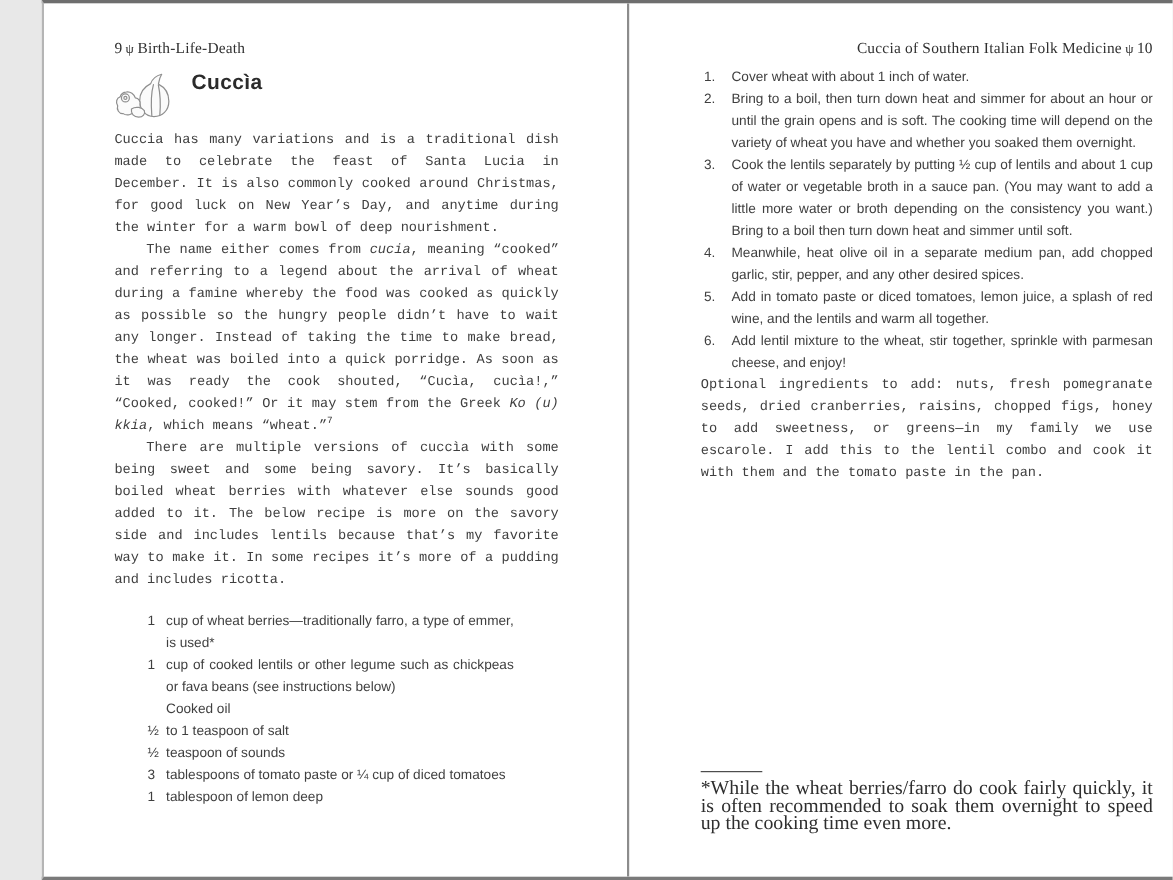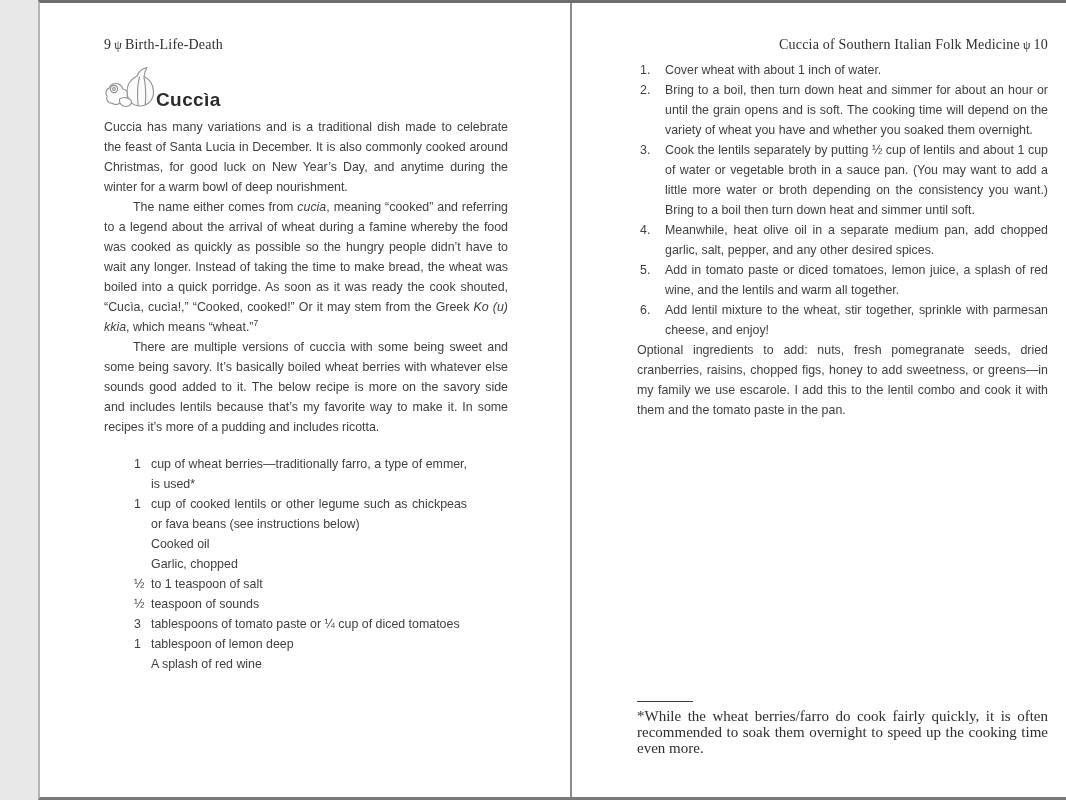--- a/index.html
+++ b/index.html
@@ -25,30 +25,30 @@
     position: absolute; top: 34px;
     font-family: "Liberation Serif", serif;
     font-size: 14px; color: #2f2f2f; letter-spacing: 0.2px;
   }
   .ornament { font-size: 12px; padding: 0 3px; color: #2f2f2f; }
   .body-text {
     font-family: "Liberation Sans", sans-serif;
     font-size: 12.4px; line-height: 20px; color: #3f3f3f;
     text-align: justify;
   }
-  .body-text p { margin: 0; }
+  .body-text p { margin: 0; font-family: Liberation Mono, monospace; }
   .ital { font-style: italic; }
   .sup { font-size: 8.5px; vertical-align: super; line-height: 0; }
 
   
   .lp-region { position: absolute; left: 64px; top: 0; width: 404px; height: 800px; }
   .lp-header { left: 0; }
   .recipe-title-row {
     position: absolute; top: 62px; left: 0;
-    display: flex; align-items: flex-end; gap: 0;
+    display: flex; align-items: flex-start; gap: 18px;
   }
   .recipe-title {
     font-size: 19px; font-weight: 700; color: #2b2b2b; letter-spacing: 0.4px;
   }
   .lp-body { position: absolute; top: 114px; left: 0; width: 404px; }
   .indent { text-indent: 29px; }
   .ingredients { margin: 17px 0 0 30px; width: 333px; }
   .ing-row { display: flex; }
   .ing-qty { flex: none; width: 17px; color: #3f3f3f; }
   .ing-text { flex: 1; text-align: justify; }
@@ -58,21 +58,21 @@
   .rp-header { right: 0; text-align: right; width: 411px; }
   .rp-body { position: absolute; top: 57px; left: 0; width: 411px; }
   .step-row { display: flex; }
   .step-num { flex: none; width: 25px; padding-left: 3px; color: #3f3f3f; }
   .step-text { flex: 1; text-align: justify; }
   .optional-para { margin-top: 14px; }
   .footnote-block { position: absolute; top: 698px; left: 0; width: 411px; }
   .footnote-rule { width: 56px; height: 0; border-top: 1.5px solid #3a3a3a; margin-bottom: 6px; }
   .footnote-text {
     font-family: "Liberation Serif", serif;
-    font-size: 15px; line-height: 16px; color: #2e2e2e;
+    font-size: 18px; line-height: 16px; color: #2e2e2e;
     text-align: justify; margin: 0;
   }
   
   .garlic svg { display: block; }
 </style>
 </head>
 <body>
 
 <div class="spread">
   <div class="spine"></div>
@@ -110,42 +110,34 @@
         </div>
         <div class="ing-row">
           <span class="ing-qty">1</span>
           <span class="ing-text">cup of cooked lentils or other legume such as chickpeas or fava beans (see instructions below)</span>
         </div>
         <div class="ing-row">
           <span class="ing-qty"></span>
           <span class="ing-text">Cooked oil</span>
         </div>
         <div class="ing-row">
-          <span class="ing-qty"></span>
-          <span class="ing-text">Garlic, chopped</span>
-        </div>
-        <div class="ing-row">
           <span class="ing-qty">½</span>
           <span class="ing-text">to 1 teaspoon of salt</span>
         </div>
         <div class="ing-row">
           <span class="ing-qty">½</span>
           <span class="ing-text">teaspoon of sounds</span>
         </div>
         <div class="ing-row">
           <span class="ing-qty">3</span>
           <span class="ing-text">tablespoons of tomato paste or ¼ cup of diced tomatoes</span>
         </div>
         <div class="ing-row">
           <span class="ing-qty">1</span>
           <span class="ing-text">tablespoon of lemon deep</span>
-        </div>
-        <div class="ing-row">
-          <span class="ing-qty"></span>
-          <span class="ing-text">A splash of red wine</span>
         </div>
       </div>
     </div>
   </div>
 
   <div class="rp-region">
 
     <div class="page-header rp-header">
       <span>Cuccia of Southern Italian Folk Medicine</span><span class="ornament">ψ</span><span>10</span>
     </div>
@@ -159,21 +151,21 @@
         <div class="step-row">
           <span class="step-num">2.</span>
           <span class="step-text">Bring to a boil, then turn down heat and simmer for about an hour or until the grain opens and is soft. The cooking time will depend on the variety of wheat you have and whether you soaked them overnight.</span>
         </div>
         <div class="step-row">
           <span class="step-num">3.</span>
           <span class="step-text">Cook the lentils separately by putting ½ cup of lentils and about 1 cup of water or vegetable broth in a sauce pan. (You may want to add a little more water or broth depending on the consistency you want.) Bring to a boil then turn down heat and simmer until soft.</span>
         </div>
         <div class="step-row">
           <span class="step-num">4.</span>
-          <span class="step-text">Meanwhile, heat olive oil in a separate medium pan, add chopped garlic, salt, pepper, and any other desired spices.</span>
+          <span class="step-text">Meanwhile, heat olive oil in a separate medium pan, add chopped garlic, stir, pepper, and any other desired spices.</span>
         </div>
         <div class="step-row">
           <span class="step-num">5.</span>
           <span class="step-text">Add in tomato paste or diced tomatoes, lemon juice, a splash of red wine, and the lentils and warm all together.</span>
         </div>
         <div class="step-row">
           <span class="step-num">6.</span>
           <span class="step-text">Add lentil mixture to the wheat, stir together, sprinkle with parmesan cheese, and enjoy!</span>
         </div>
       </div>

